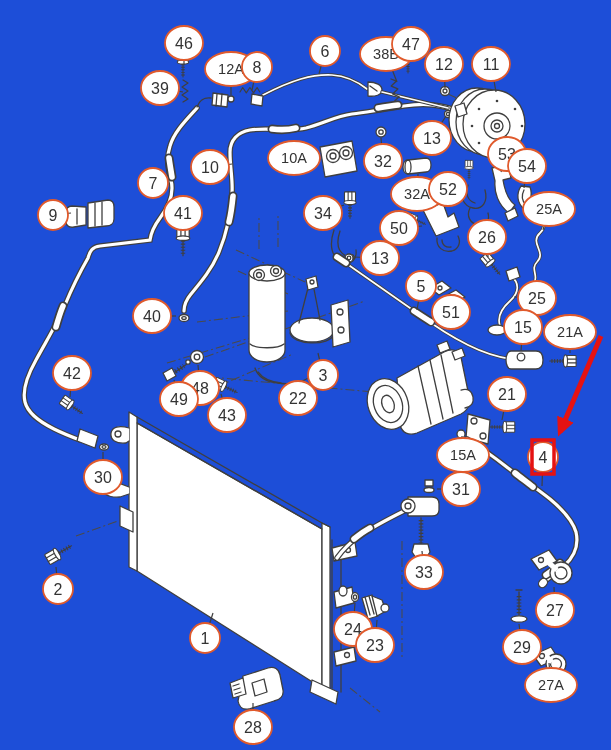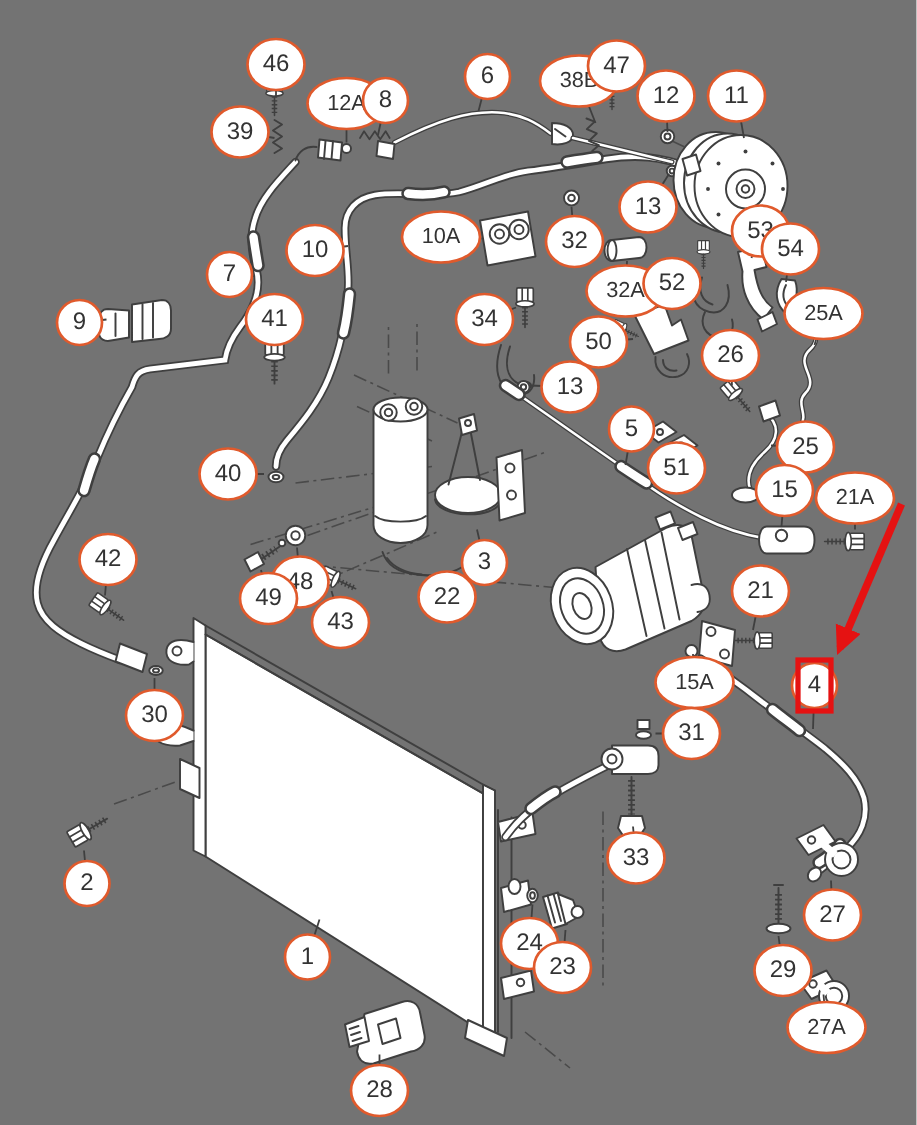--- a/index.html
+++ b/index.html
@@ -1,17 +1,17 @@
 <!DOCTYPE html>
 <html><head>
 <meta charset="utf-8">
 <style>
   html,body{margin:0;padding:0;background:#ffffff;}
   body{font-family:"Liberation Sans", sans-serif;}
-  .stage{position:relative;width:611px;height:750px;background:#737373;overflow:hidden;}
+  .stage{position:relative;width:611px;height:750px;background:#1d4ed8;overflow:hidden;}
   svg{display:block;}
   .ln{stroke:#3f3f3f;fill:none;stroke-width:1.3;stroke-linecap:round;stroke-linejoin:round;}
   .fw{fill:#ffffff;}
   .tube-o{stroke:#3f3f3f;fill:none;stroke-width:5.6;stroke-linecap:round;}
   .tube-i{stroke:#ffffff;fill:none;stroke-width:3.2;stroke-linecap:round;}
   .pipe-o{stroke:#3f3f3f;fill:none;stroke-width:3.4;stroke-linecap:round;}
   .pipe-i{stroke:#ffffff;fill:none;stroke-width:1.7;stroke-linecap:round;}
   .collar-o{stroke:#3f3f3f;fill:none;stroke-width:9;stroke-linecap:round;}
   .collar-i{stroke:#ffffff;fill:none;stroke-width:5.6;stroke-linecap:round;}
   .dash{stroke:#4a4a4a;fill:none;stroke-width:1.05;stroke-dasharray:9 3 2 3;}

